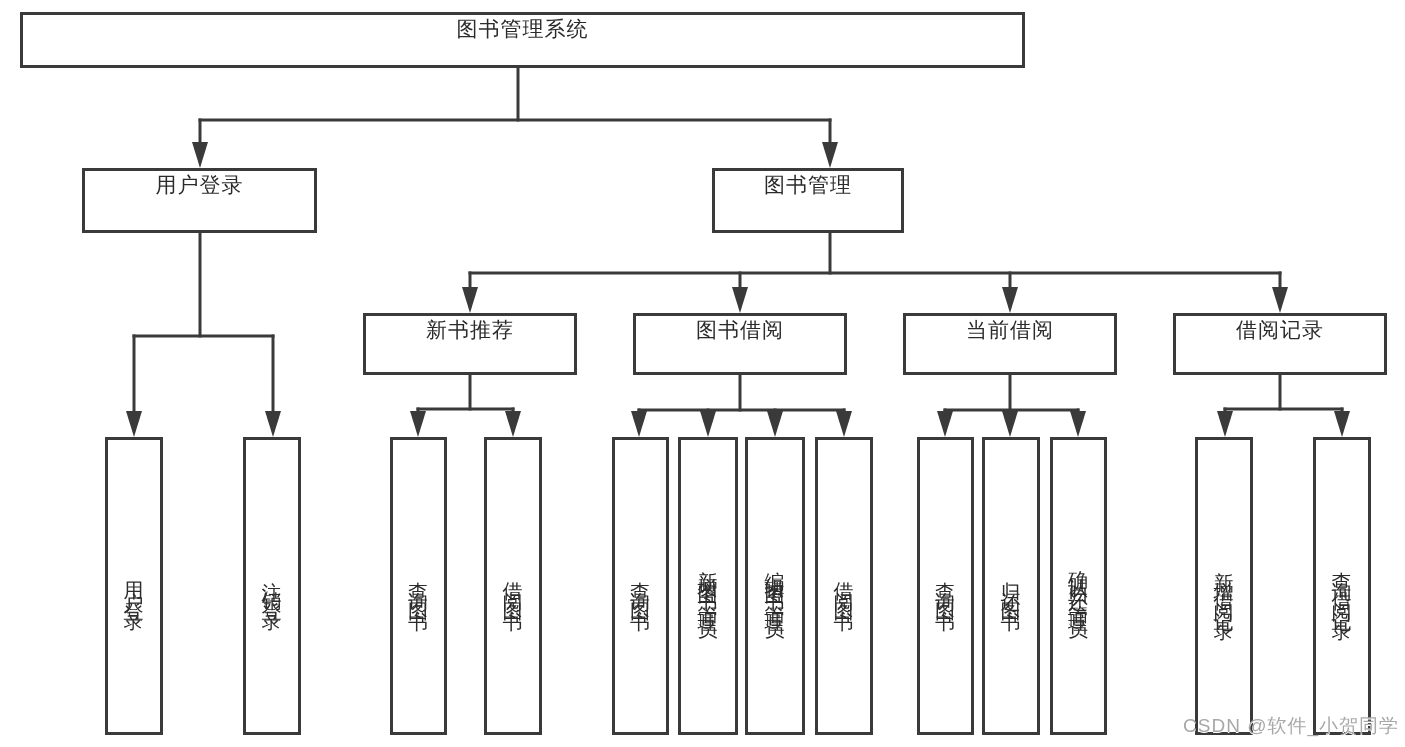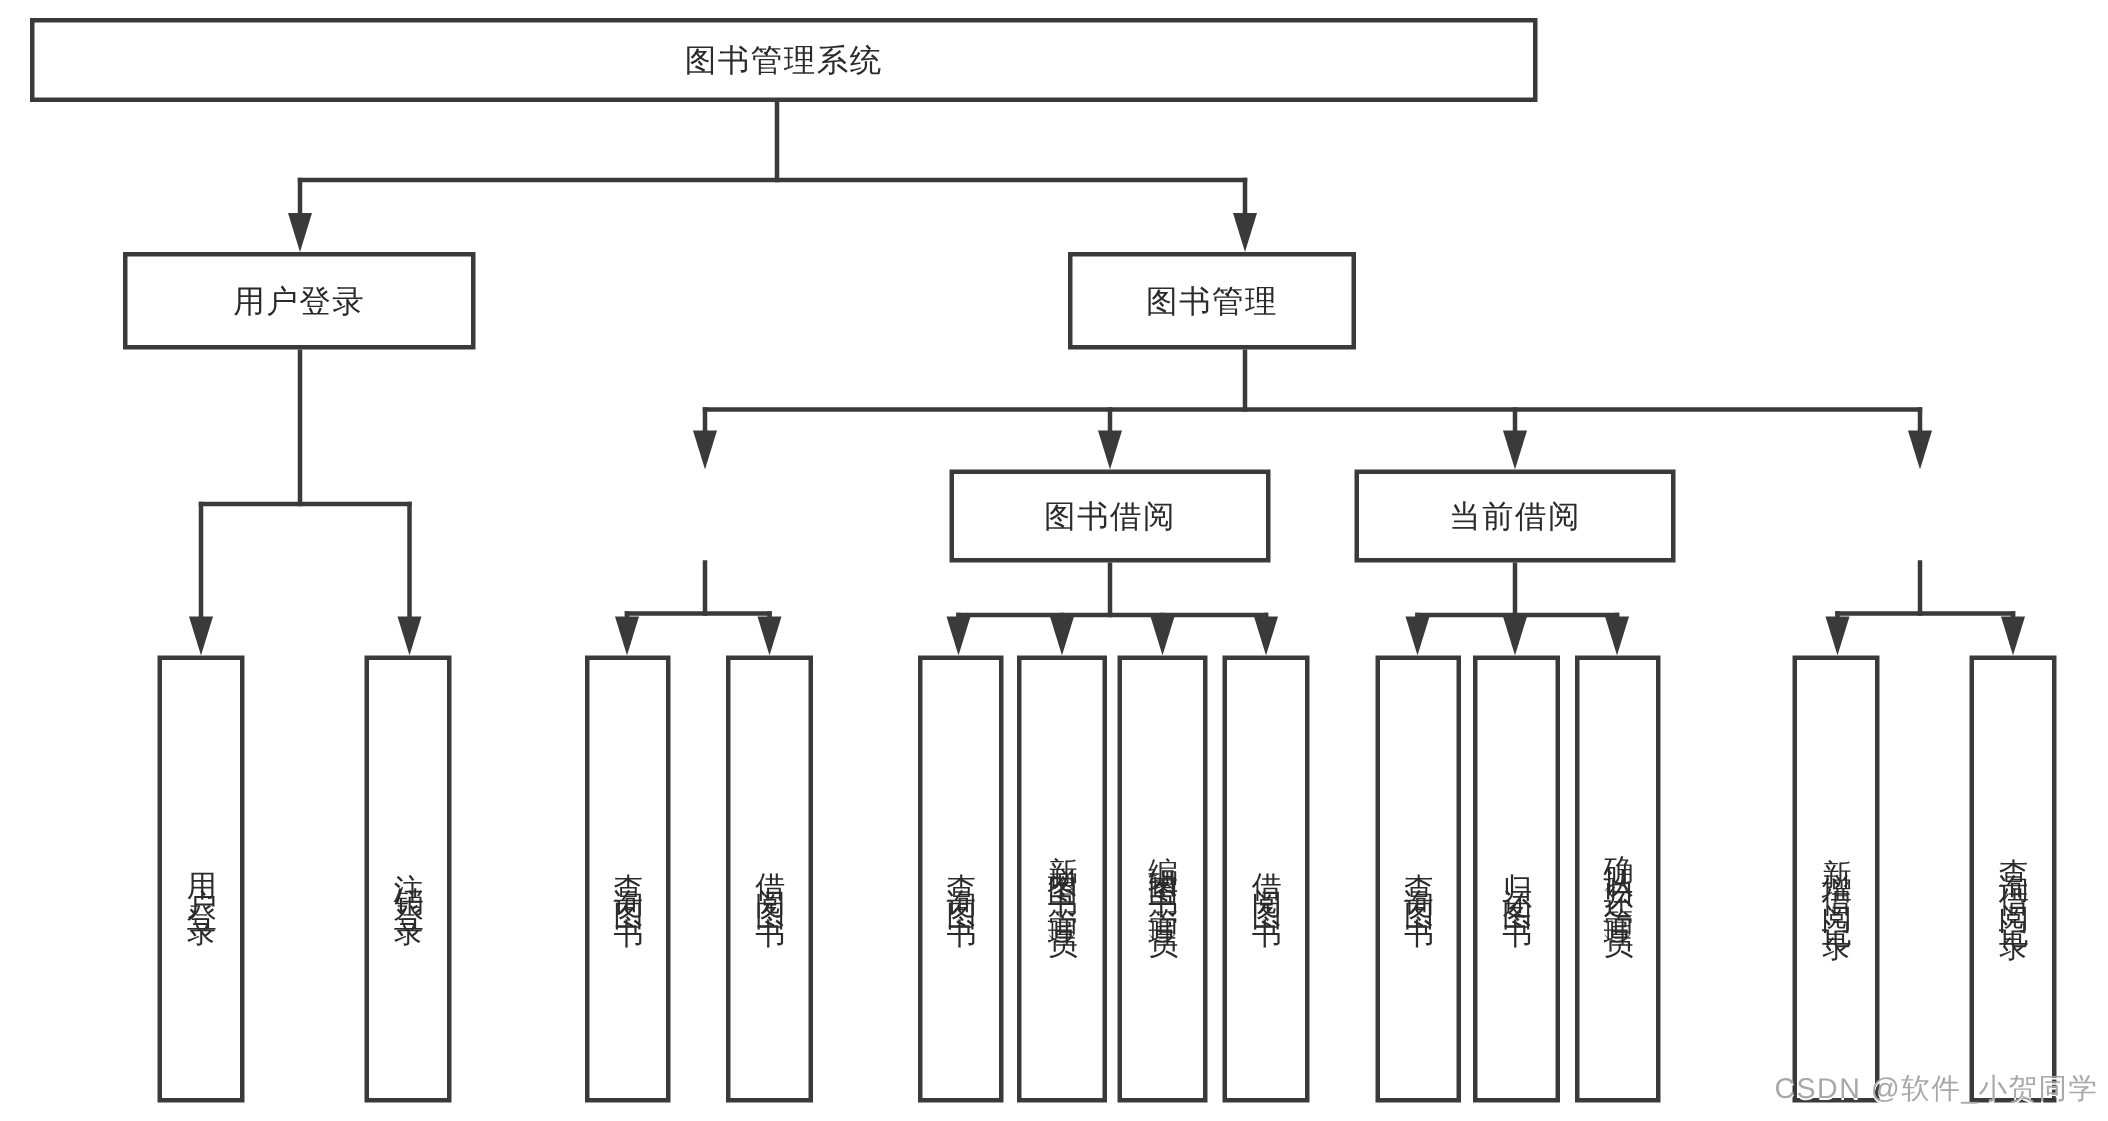--- a/index.html
+++ b/index.html
@@ -9,21 +9,21 @@
     font-family:"Liberation Sans", sans-serif;
     color:#2b2b2b;
   }
   .stage{position:absolute;left:0;top:0;width:1405px;height:747px;}
   svg.connectors{position:absolute;left:0;top:0;width:1405px;height:747px;}
   svg.connectors line{stroke:#3a3a3a;stroke-width:3;stroke-linecap:square;}
   svg.connectors path{fill:#3a3a3a;stroke:none;}
   .hbox{
     position:absolute;box-sizing:border-box;
     border:3px solid #3a3a3a;background:#ffffff;
-    display:flex;align-items:center;justify-content:center;
+    display:flex;justify-content:center;
     font-size:21px;letter-spacing:1px;color:#2b2b2b;
   }
   .vbox{
     position:absolute;box-sizing:border-box;top:437px;height:298px;
     border:3px solid #3a3a3a;background:#ffffff;
     display:flex;align-items:center;justify-content:center;
   }
   .vtext{
     writing-mode:vertical-rl;text-orientation:mixed;
     font-size:20px;letter-spacing:10px;line-height:1;
@@ -120,25 +120,31 @@
     <span>图书管理系统</span>
   </div>
 
   <div class="hbox" style="left:82px;top:168px;width:235px;height:65px;">
     <span>用户登录</span>
   </div>
   <div class="hbox" style="left:712px;top:168px;width:192px;height:65px;">
     <span>图书管理</span>
   </div>
 
+  <div class="hbox" style="left:363px;top:313px;width:214px;height:62px;">
+    <span>新书推荐</span>
+  </div>
   <div class="hbox" style="left:903px;top:313px;width:214px;height:62px;">
     <span>当前借阅</span>
   </div>
   <div class="hbox" style="left:633px;top:313px;width:214px;height:62px;">
     <span>图书借阅</span>
+  </div>
+  <div class="hbox" style="left:1173px;top:313px;width:214px;height:62px;">
+    <span>借阅记录</span>
   </div>
 
   <div class="vbox" style="left:105px;width:58px;">
     <span class="vtext">用户登录</span>
   </div>
   <div class="vbox" style="left:243px;width:58px;">
     <span class="vtext">注销登录</span>
   </div>
 
   <div class="vbox" style="left:390px;width:57px;">

